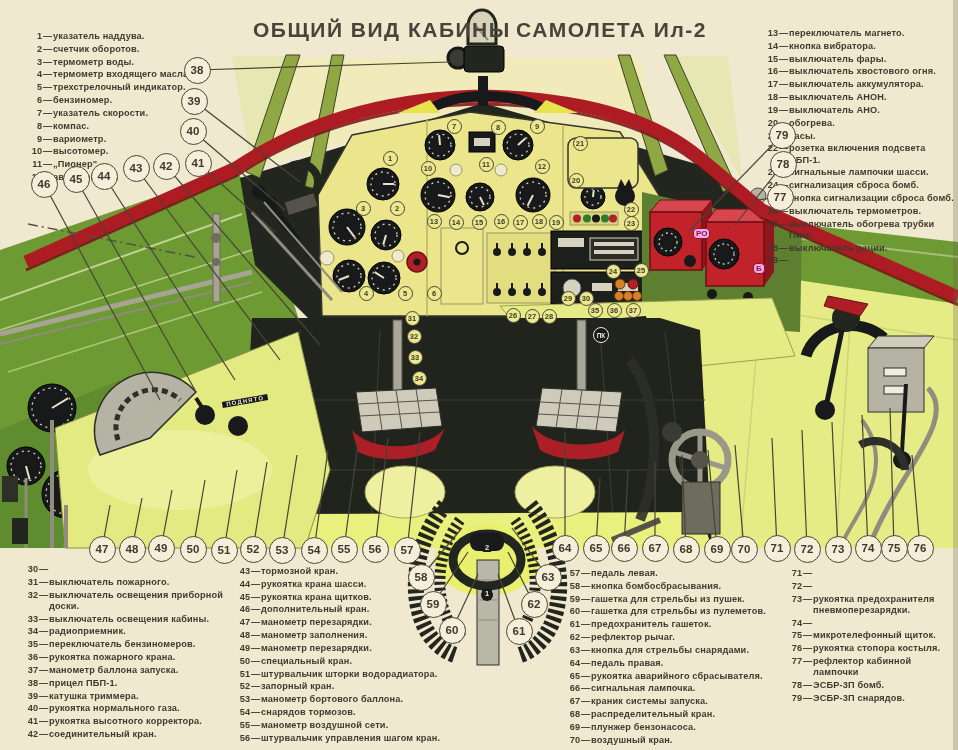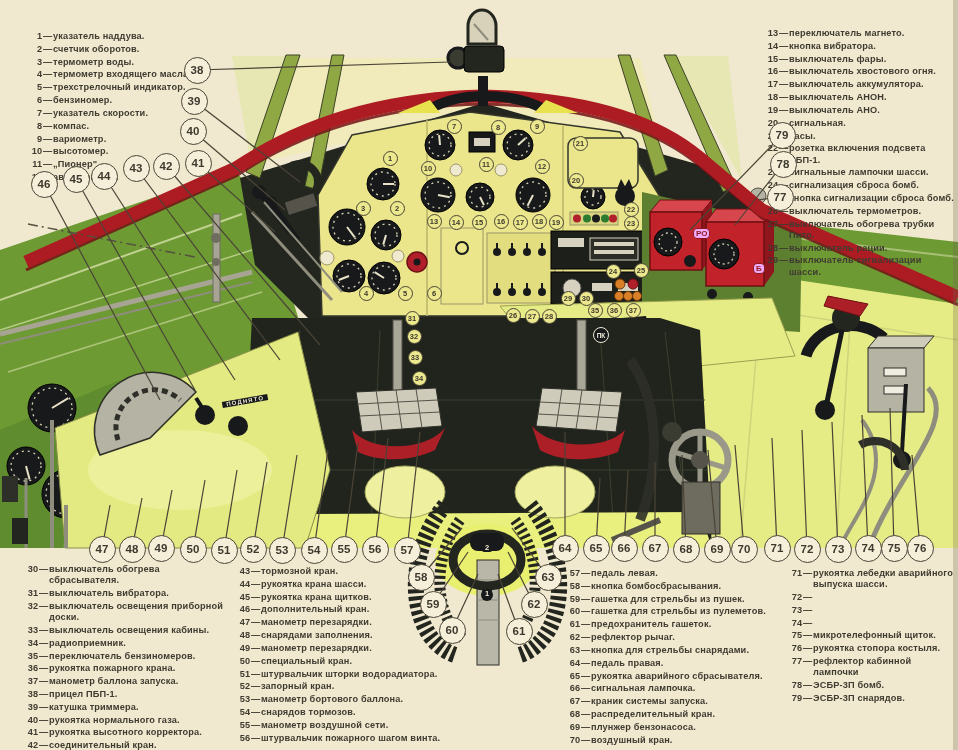--- a/index.html
+++ b/index.html
@@ -381,20 +381,22 @@
       <line x1="807" y1="549" x2="802" y2="430" stroke="#4a4437" stroke-width="1.2"></line>
       <line x1="838" y1="549" x2="832" y2="422" stroke="#4a4437" stroke-width="1.2"></line>
       <line x1="868" y1="548" x2="862" y2="415" stroke="#4a4437" stroke-width="1.2"></line>
       <line x1="894" y1="548" x2="890" y2="408" stroke="#4a4437" stroke-width="1.2"></line>
       <line x1="920" y1="548" x2="912" y2="455" stroke="#4a4437" stroke-width="1.2"></line>
       <line x1="780" y1="197" x2="758" y2="200" stroke="#4a4437" stroke-width="1.2"></line>
       <line x1="783" y1="164" x2="735" y2="225" stroke="#4a4437" stroke-width="1.2"></line>
       <line x1="782" y1="135" x2="690" y2="230" stroke="#4a4437" stroke-width="1.2"></line>
     </svg>
 
+  <div class="title-part" style="left:253px;">ОБЩИЙ ВИД КАБИНЫ</div>
+  <div class="title-part" style="left:516px;">САМОЛЕТА Ил-2</div>
 
   <div class="legend" style="left:24px;top:31px;width:172px;">
       <div class="lrow">
         <div class="lnum">1</div>
         <div class="ldash">—</div>
         <div class="ltxt">указатель наддува.</div>
       </div>
       <div class="lrow">
         <div class="lnum">2</div>
         <div class="ldash">—</div>
@@ -483,21 +485,21 @@
         <div class="ltxt">выключатель АНОН.</div>
       </div>
       <div class="lrow">
         <div class="lnum">19</div>
         <div class="ldash">—</div>
         <div class="ltxt">выключатель АНО.</div>
       </div>
       <div class="lrow">
         <div class="lnum">20</div>
         <div class="ldash">—</div>
-        <div class="ltxt">сигнальная.</div>
+        <div class="ltxt">обогрева.</div>
       </div>
       <div class="lrow">
         <div class="lnum">21</div>
         <div class="ldash">—</div>
         <div class="ltxt">часы.</div>
       </div>
       <div class="lrow">
         <div class="lnum">22</div>
         <div class="ldash">—</div>
         <div class="ltxt">розетка включения подсвета ПБП-1.</div>
@@ -528,33 +530,31 @@
         <div class="ltxt">выключатель обогрева трубки Пито.</div>
       </div>
       <div class="lrow">
         <div class="lnum">28</div>
         <div class="ldash">—</div>
         <div class="ltxt">выключатель рации.</div>
       </div>
       <div class="lrow">
         <div class="lnum">29</div>
         <div class="ldash">—</div>
-        <div class="ltxt">выключатель сигнализации шасси.</div>
       </div>
     </div>
   <div class="legend" style="left:20px;top:564px;width:212px;">
       <div class="lrow">
         <div class="lnum">30</div>
         <div class="ldash">—</div>
-        <div class="ltxt">выключатель обогрева сбрасывателя.</div>
       </div>
       <div class="lrow">
         <div class="lnum">31</div>
         <div class="ldash">—</div>
-        <div class="ltxt">выключатель вибратора.</div>
+        <div class="ltxt">выключатель пожарного.</div>
       </div>
       <div class="lrow">
         <div class="lnum">32</div>
         <div class="ldash">—</div>
         <div class="ltxt">выключатель освещения приборной доски.</div>
       </div>
       <div class="lrow">
         <div class="lnum">33</div>
         <div class="ldash">—</div>
         <div class="ltxt">выключатель освещения кабины.</div>
@@ -627,21 +627,21 @@
         <div class="ltxt">дополнительный кран.</div>
       </div>
       <div class="lrow">
         <div class="lnum">47</div>
         <div class="ldash">—</div>
         <div class="ltxt">манометр перезарядки.</div>
       </div>
       <div class="lrow">
         <div class="lnum">48</div>
         <div class="ldash">—</div>
-        <div class="ltxt">снарядами заполнения.</div>
+        <div class="ltxt">манометр заполнения.</div>
       </div>
       <div class="lrow">
         <div class="lnum">49</div>
         <div class="ldash">—</div>
         <div class="ltxt">манометр перезарядки.</div>
       </div>
       <div class="lrow">
         <div class="lnum">50</div>
         <div class="ldash">—</div>
         <div class="ltxt">специальный кран.</div>
@@ -667,21 +667,21 @@
         <div class="ltxt">снарядов тормозов.</div>
       </div>
       <div class="lrow">
         <div class="lnum">55</div>
         <div class="ldash">—</div>
         <div class="ltxt">манометр воздушной сети.</div>
       </div>
       <div class="lrow">
         <div class="lnum">56</div>
         <div class="ldash">—</div>
-        <div class="ltxt">штурвальчик пожарного шагом винта.</div>
+        <div class="ltxt">штурвальчик управления шагом кран.</div>
       </div>
     </div>
   <div class="legend" style="left:562px;top:568px;width:226px;">
       <div class="lrow">
         <div class="lnum">57</div>
         <div class="ldash">—</div>
         <div class="ltxt">педаль левая.</div>
       </div>
       <div class="lrow">
         <div class="lnum">58</div>
@@ -746,29 +746,29 @@
       <div class="lrow">
         <div class="lnum">70</div>
         <div class="ldash">—</div>
         <div class="ltxt">воздушный кран.</div>
       </div>
     </div>
   <div class="legend" style="left:784px;top:568px;width:172px;">
       <div class="lrow">
         <div class="lnum">71</div>
         <div class="ldash">—</div>
-        <div class="ltxt">рукоятка лебедки аварийного выпуска шасси.</div>
       </div>
       <div class="lrow">
         <div class="lnum">72</div>
         <div class="ldash">—</div>
       </div>
       <div class="lrow">
         <div class="lnum">73</div>
         <div class="ldash">—</div>
+        <div class="ltxt">рукоятка предохранителя пневмоперезарядки.</div>
       </div>
       <div class="lrow">
         <div class="lnum">74</div>
         <div class="ldash">—</div>
       </div>
       <div class="lrow">
         <div class="lnum">75</div>
         <div class="ldash">—</div>
         <div class="ltxt">микротелефонный щиток.</div>
       </div>

